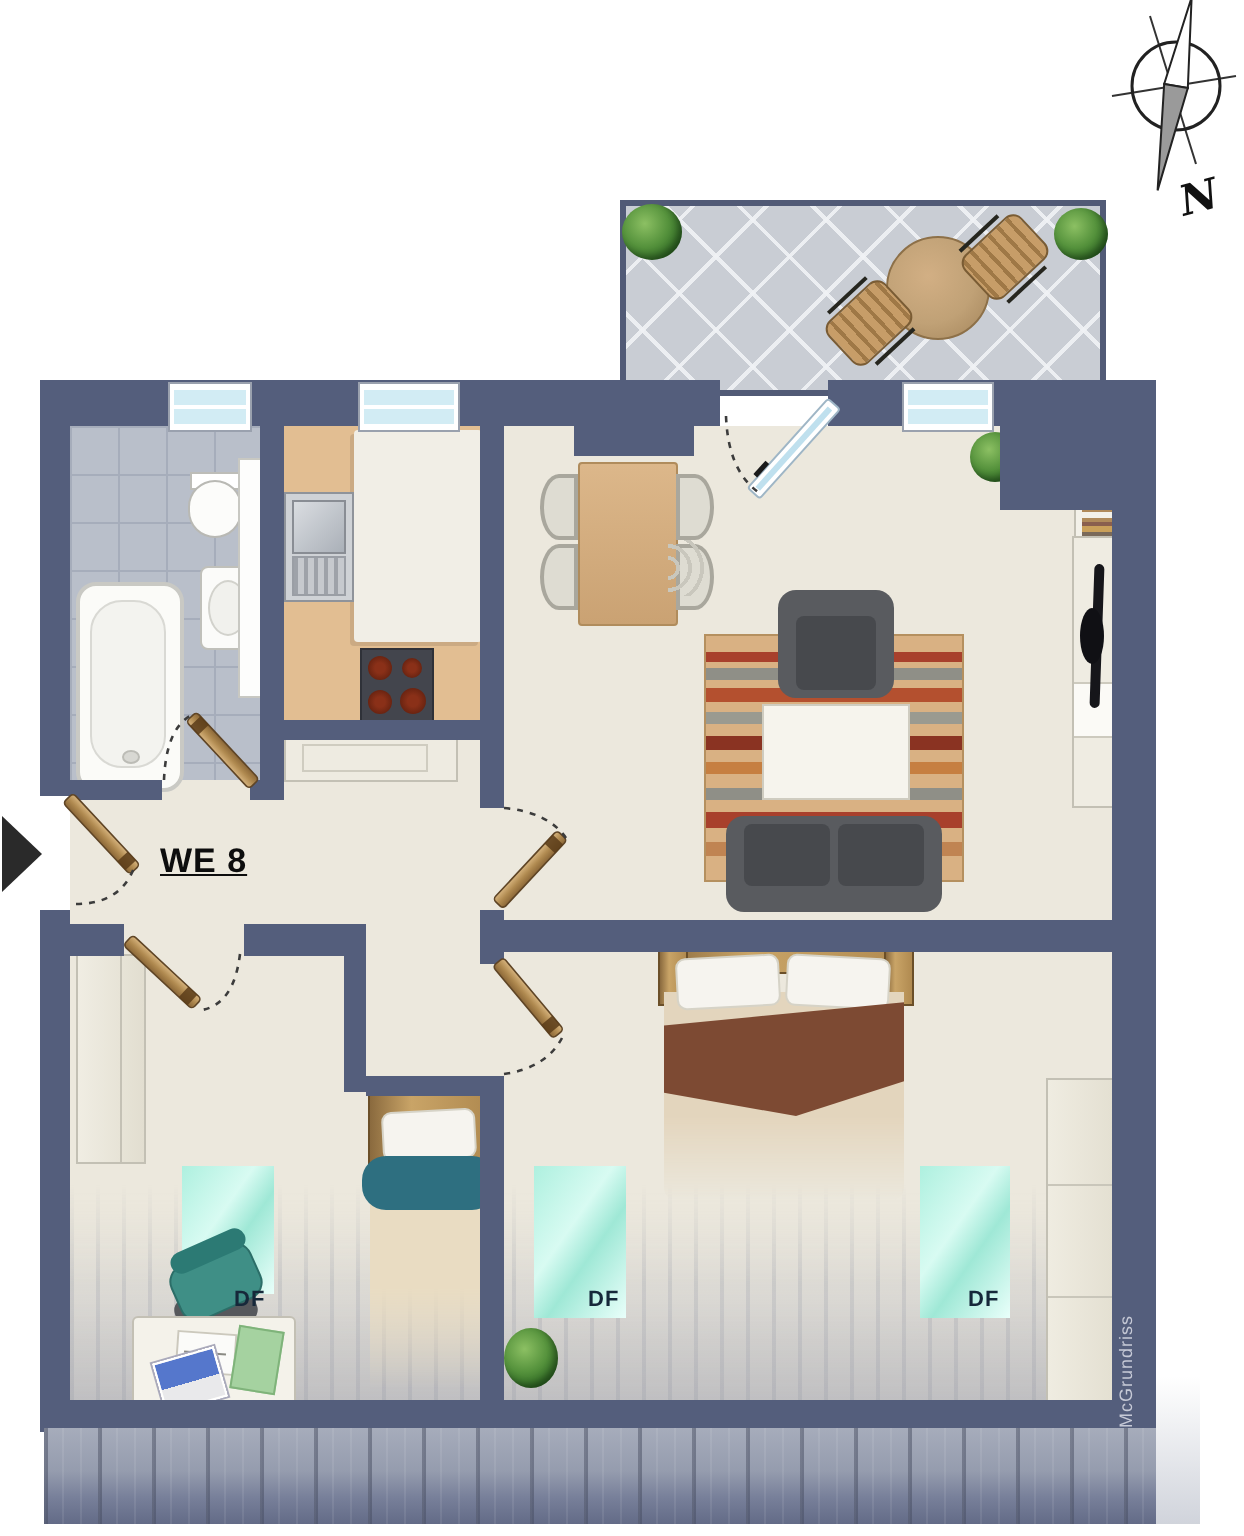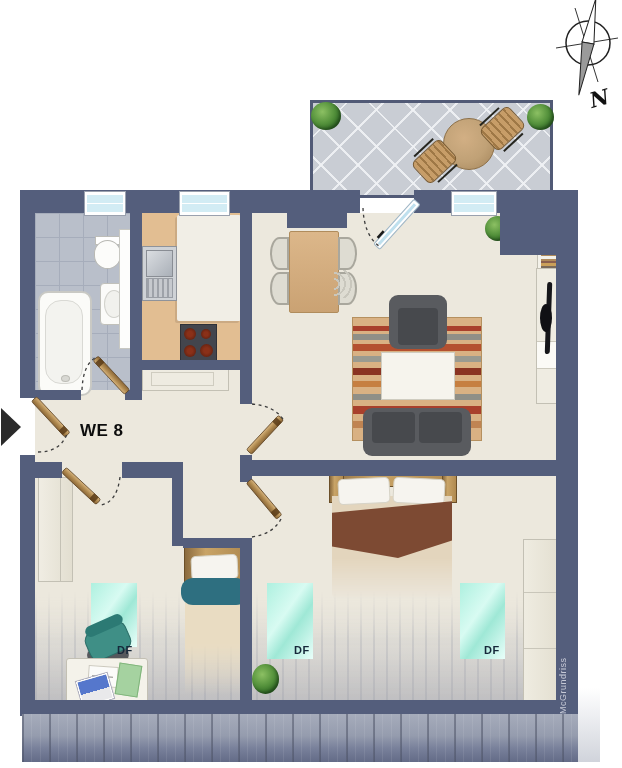--- a/index.html
+++ b/index.html
@@ -242,21 +242,21 @@
     <g transform="translate(417,202) rotate(132)">
       <rect x="0" y="-4" width="60" height="8" rx="1.5" fill="#ffffff" stroke="#9fb6c6" stroke-width="1"></rect>
       <rect x="3" y="-1.5" width="54" height="3" fill="#bfe0ee"></rect>
       <rect x="44" y="4" width="9" height="2.5" fill="#1a1a1a"></rect>
     </g>
     <path d="M 363 208 Q 364 235 379 246" fill="none" stroke="#3c3c3c" stroke-width="1.3" stroke-dasharray="3 3.5"></path>
   </svg>
 
   <div class="abs" style="left:1px;top:408px;width:20px;height:38px;background:#2a2a2a;clip-path:polygon(0 0,100% 50%,0 100%);"></div>
 
-  <div class="unit-label" style="left:80px;top:421px;">WE 8</div>
+  <div class="unit-label" style="left:80px;top:421px;text-decoration:underline;">WE 8</div>
   <div class="dflabel" style="left:117px;top:644px;">DF</div>
   <div class="dflabel" style="left:294px;top:644px;">DF</div>
   <div class="dflabel" style="left:484px;top:644px;">DF</div>
   <div class="watermark" style="left:558px;top:650px;width:18px;height:64px;">McGrundriss</div>
 
   <svg class="abs" style="left:548px;top:0;" width="74" height="115" viewBox="0 0 74 115">
     <line x1="8" y1="48" x2="70" y2="38" stroke="#333" stroke-width="1"></line>
     <line x1="27" y1="8" x2="50" y2="82" stroke="#333" stroke-width="1"></line>
     <circle cx="40" cy="43" r="22" fill="none" stroke="#222" stroke-width="1.5"></circle>
     <g transform="rotate(10 40 43)">

